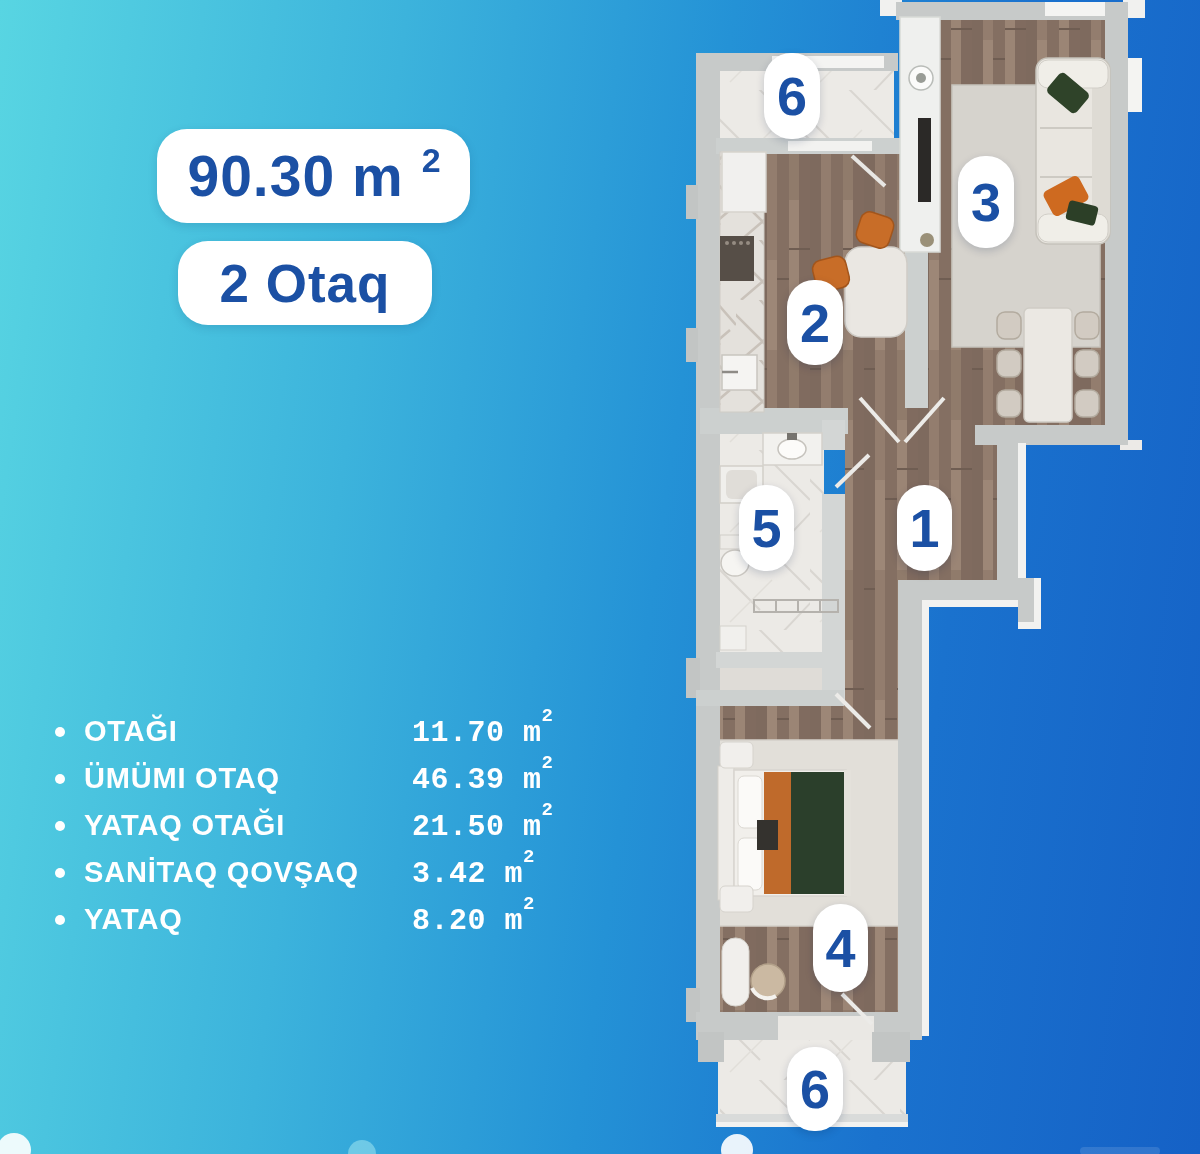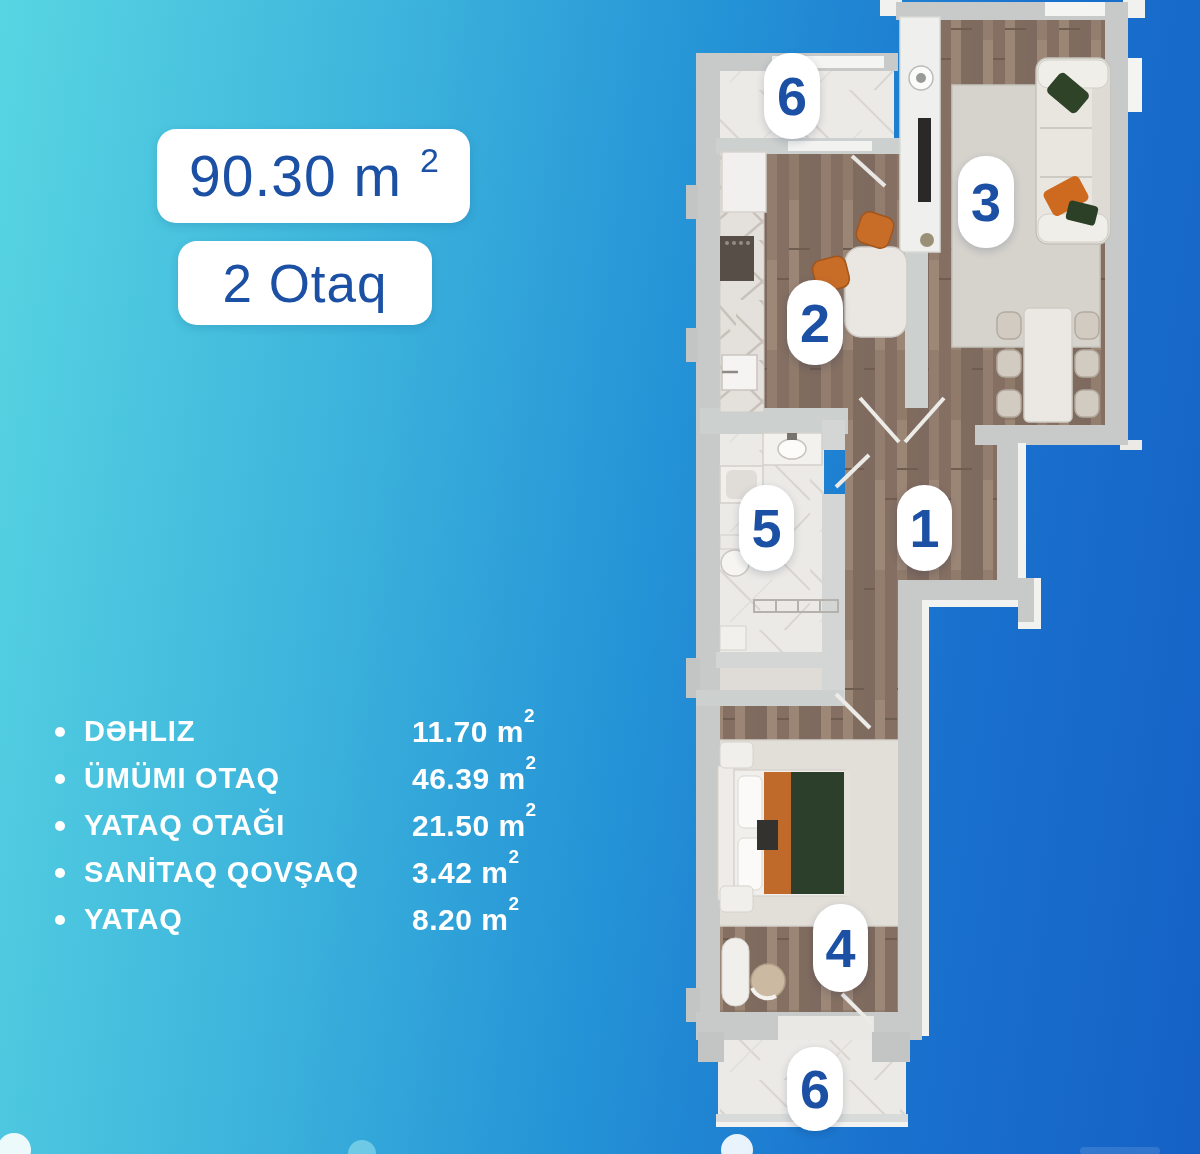--- a/index.html
+++ b/index.html
@@ -5,35 +5,35 @@
   * { margin:0; padding:0; box-sizing:border-box; }
   html,body { width:1200px; height:1154px; }
   body { font-family:"Liberation Sans", sans-serif; overflow:hidden; }
   .canvas {
     position:relative; width:1200px; height:1154px; overflow:hidden;
     background:linear-gradient(98deg,#58d5e2 0%, #3cb3dc 30%, #2492d6 54%, #1a72ce 76%, #1561c6 100%);
   }
   svg.plan-graphic { position:absolute; inset:0; display:block; }
 
   .pill {
-    position:absolute; background:#ffffff; border-radius:19px;
+    position:absolute; background:#ffffff; border-radius:30px;
     display:flex; align-items:center; justify-content:center;
-    color:#1b50a4; font-weight:normal; box-shadow:0 3px 10px rgba(0,40,90,.14);
+    color:#1b50a4; font-weight:bold; box-shadow:0 3px 10px rgba(0,40,90,.14);
     letter-spacing:1px;
     gap:16px;
   }
   .pill-area { left:157px; top:129px; width:313px; height:94px; font-size:57px; }
   .pill-area sup { font-size:34px; position:relative; top:-16px; left:2px; }
   .pill-otaq { left:178px; top:241px; width:254px; height:84px; font-size:53px; }
 
   .legend { position:absolute; left:55px; top:708px; width:620px; }
   .legend-row { position:relative; height:47px; display:flex; align-items:center; }
   .bullet { width:10px; height:10px; border-radius:50%; background:#ffffff; margin-right:19px; flex:none; }
   .legend-label { color:#ffffff; font-weight:bold; font-size:29px; letter-spacing:.8px; white-space:nowrap; }
-  .legend-value { position:absolute; left:357px; color:#ffffff; font-weight:bold; font-size:30px; letter-spacing:.5px; white-space:nowrap; }
+  .legend-value { position:absolute; left:357px; color:#ffffff; font-weight:bold; font-size:30px; letter-spacing:.5px; white-space:nowrap;font-family:Liberation Mono, monospace; }
   .legend-value sup { font-size:19px; position:relative; top:-9px; }
 
   .room-badge {
     position:absolute; background:#ffffff; border-radius:27px;
     display:flex; align-items:center; justify-content:center;
     color:#1b50a4; font-weight:bold; font-size:54px;
     box-shadow:0 3px 8px rgba(0,30,70,.18);
   }
   .rb-6t { left:764px; top:53px;  width:56px; height:86px; }
   .rb-2  { left:787px; top:280px; width:56px; height:85px; }
@@ -252,21 +252,21 @@
     <span>90.30 m</span>
       <sup>2</sup>
   </div>
   <div class="pill pill-otaq">
     <span>2 Otaq</span>
   </div>
 
   <div class="legend">
     <div class="legend-row">
       <span class="bullet"></span>
-      <span class="legend-label">DƏHLIZ</span>
+      <span class="legend-label">OTAĞI</span>
       <span class="legend-value"><span>11.70 m</span><sup>2</sup></span>
     </div>
     <div class="legend-row">
       <span class="bullet"></span>
       <span class="legend-label">ÜMÜMI OTAQ</span>
       <span class="legend-value"><span>46.39 m</span><sup>2</sup></span>
     </div>
     <div class="legend-row">
       <span class="bullet"></span>
       <span class="legend-label">YATAQ OTAĞI</span>

